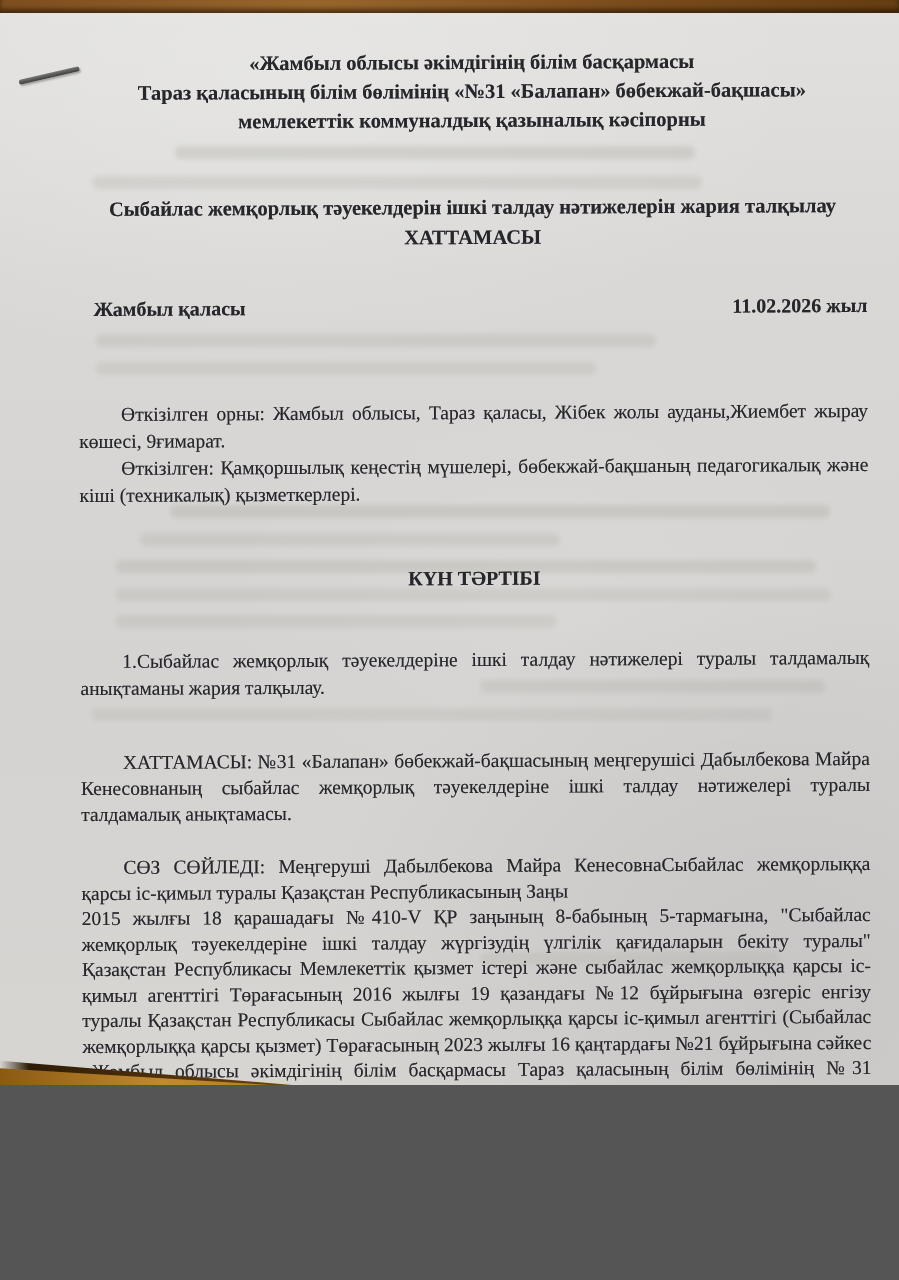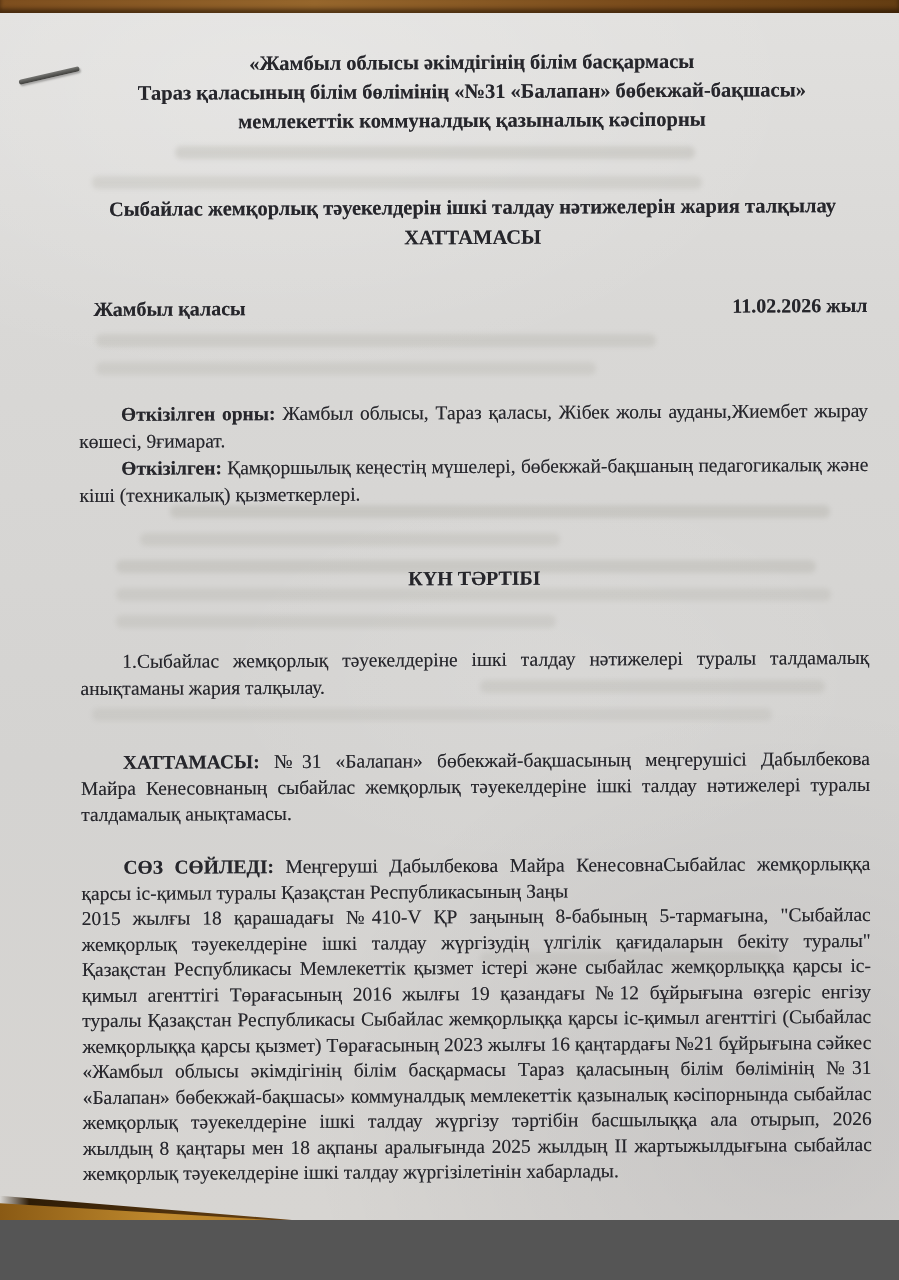--- a/index.html
+++ b/index.html
@@ -1,17 +1,17 @@
 <!DOCTYPE html>
 <html><head>
 <meta charset="utf-8">
 <style>
   html,body { margin:0; padding:0; background:#555; }
   .scene {
-    position:relative; width:899px; height:1220px; overflow:hidden;
+    position:relative; width:899px; height:1085px; overflow:hidden;
     background:#f97316;
     font-family:"Liberation Serif","DejaVu Serif",serif;
   }
   
   .table-top {
     position:absolute; top:0; left:0; right:0; height:13px; z-index:6;
     background:linear-gradient(90deg,#7d4e1e,#96662c 35%,#7a4c1c 70%,#643d12);
     box-shadow:inset 0 -4px 4px rgba(25,12,0,.55);
   }
   
@@ -58,21 +58,21 @@
     display:flex; justify-content:space-between; align-items:baseline;
     font-weight:bold; font-size:20px; margin:44px 0 0 0; padding-left:15px;
   }
   .para { font-size:19.5px; line-height:27px; text-align:justify; text-indent:42px; margin:0; }
   .venue        { margin-top:80px; }
   .kun          { text-align:center; font-weight:bold; font-size:20px; margin:60px 0 0 0; }
   .agenda-item  { margin-top:56px; }
   .heard        { margin-top:48px; line-height:26px; }
   .speech       { margin-top:27px; line-height:25.5px; }
   .speech-cont  { text-indent:0; line-height:25.5px; }
-  .b { font-weight:bold; }
+  .b { font-weight:normal; }
 </style>
 </head>
 <body>
 
 <div class="scene">
 
   <div class="paper"></div>
 
   <div class="ghost" style="left:175px; top:146px; width:520px; opacity:.15;"></div>
   <div class="ghost" style="left:92px;  top:176px; width:610px; opacity:.12;"></div>

